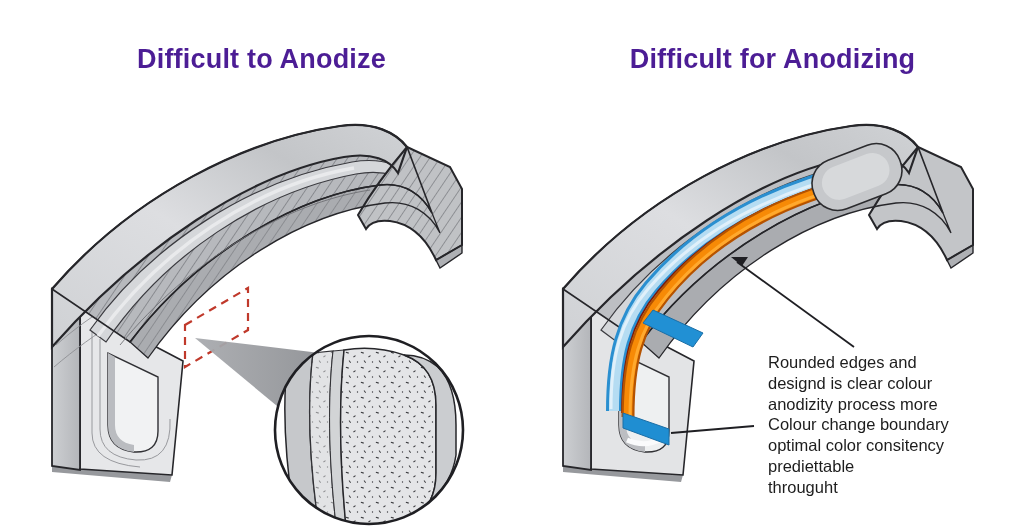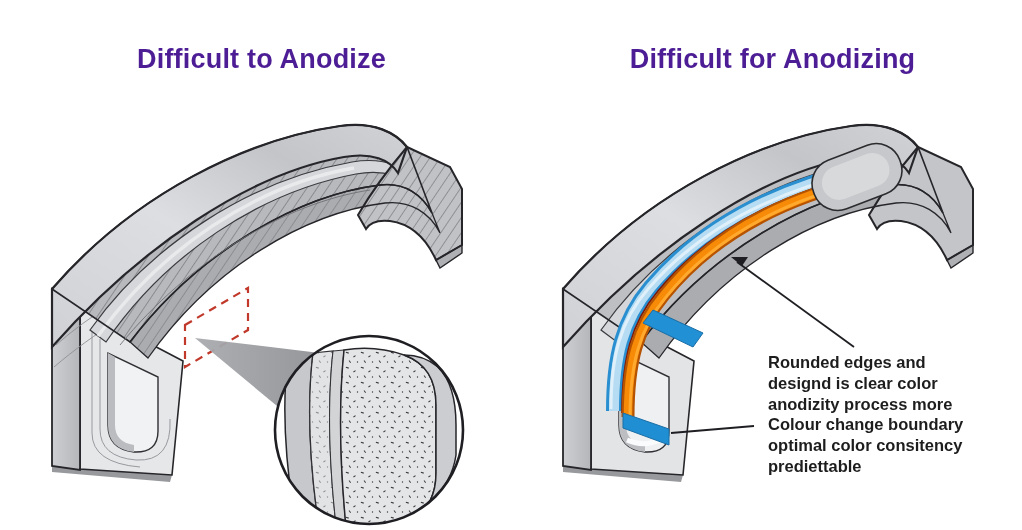--- a/index.html
+++ b/index.html
@@ -6,21 +6,21 @@
   body{width:1022px;height:530px;position:relative;overflow:hidden;
        font-family:"Liberation Sans","DejaVu Sans",sans-serif;}
   .panel{position:absolute;top:0;width:511px;height:530px;}
   #panel-left{left:0;}
   #panel-right{left:511px;}
   .panel-title{position:absolute;top:38px;left:0;width:100%;margin:6px;
        text-align:center;font-size:27px;font-weight:700;color:#4c1d95;
        letter-spacing:.2px;}
   .illus{position:absolute;top:95px;left:0;}
   .annotation{position:absolute;left:257px;top:352px;width:215px;
-       font-size:16.5px;line-height:20.8px;color:#1d1d1d;font-weight:700;}
+       font-size:16.5px;line-height:20.8px;color:#1d1d1d;font-weight:400;}
   .annotation div{white-space:nowrap;}
   svg{display:block;}
 </style>
 </head>
 <body>
 
 <div class="panel" id="panel-left">
   <h2 class="panel-title">Difficult to Anodize</h2>
 
   <svg class="illus" width="511" height="435" viewBox="0 0 511 435">
@@ -173,19 +173,20 @@
     <g stroke="#1f1f23" fill="#1f1f23">
       <line x1="343" y1="252" x2="226" y2="167" stroke-width="1.8"></line>
       <polygon points="220,162 237,162 231,171" stroke="none"></polygon>
     </g>
 
     <line x1="160" y1="338" x2="243" y2="331" stroke="#1f1f23" stroke-width="1.8"></line>
   </svg>
 
   <div class="annotation">
     <div>Rounded edges and</div>
-    <div>designd is clear color</div>
+    <div>designd is clear colour</div>
     <div>anodizity process more</div>
     <div>Colour change boundary</div>
     <div>optimal color consitency</div>
     <div>prediettable</div>
+    <div>througuht</div>
   </div>
 </div>
 
 </body></html>

